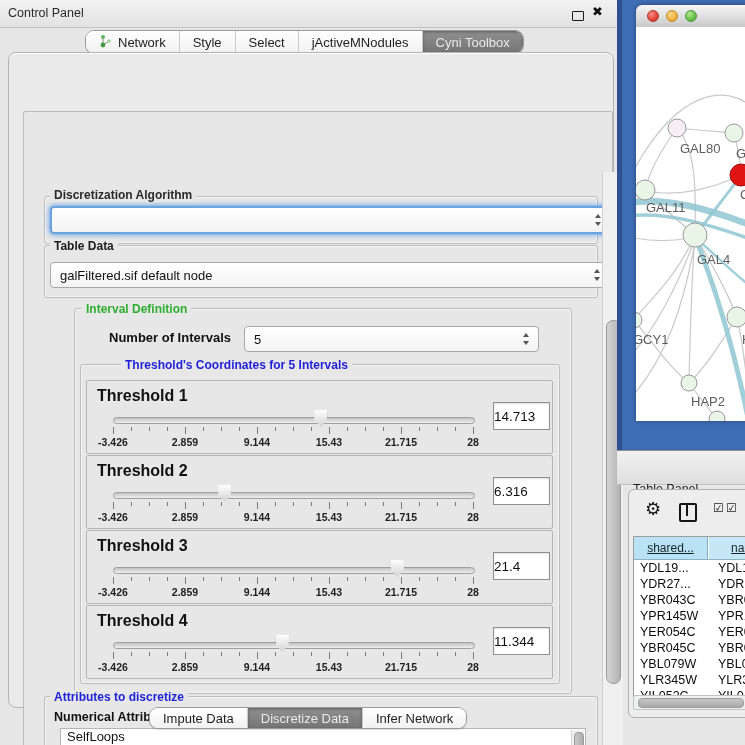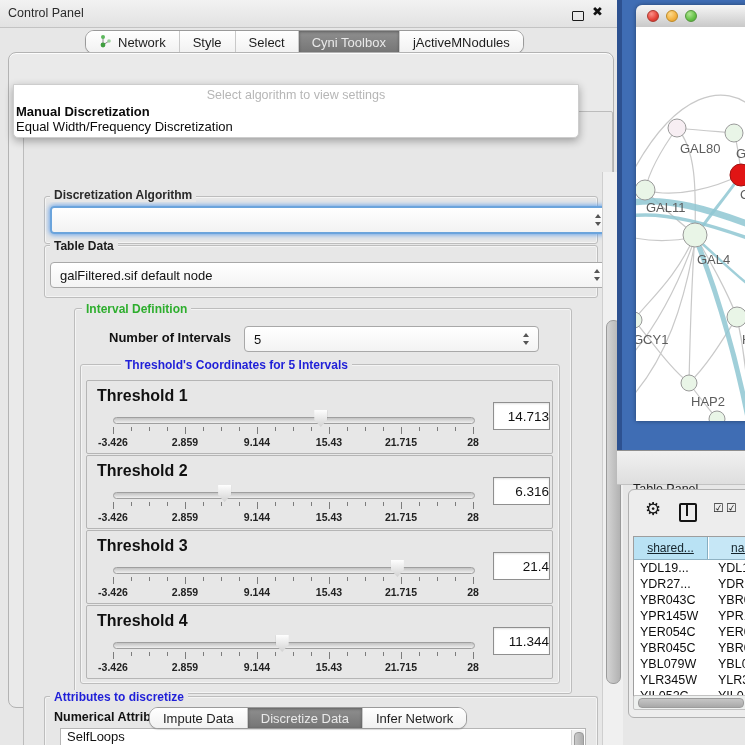--- a/index.html
+++ b/index.html
@@ -38,21 +38,21 @@
   
   .threshold-panel{position:absolute;left:62px;width:465px;height:72px;border:1px solid #b5b5b5;border-radius:2px;background:#e7e7e7;}
   .th-label{position:absolute;left:10px;top:6px;font-size:16px;font-weight:bold;color:#111;}
   .slider{position:absolute;left:26px;top:34px;width:360px;height:34px;}
   .track{position:absolute;left:0;top:2px;width:100%;height:5px;border:1px solid #9f9f9f;border-radius:4px;background:linear-gradient(#c2c2c2,#efefef);}
   .thumb{position:absolute;top:-5px;width:13px;height:17px;background:linear-gradient(#fefefe,#d2d2d2);clip-path:polygon(0 0,100% 0,100% 58%,50% 100%,0 58%);filter:drop-shadow(0 0 1px #777);}
   .tick{position:absolute;top:12px;width:1px;background:#7c7c7c;}
   .tick.minor{height:4px;}
   .tick.major{height:7px;}
   .tick-label{position:absolute;top:21px;transform:translateX(-50%);font-size:10.5px;font-weight:bold;color:#222;white-space:nowrap;}
-  .th-value{position:absolute;left:406px;top:21px;width:57px;height:28px;background:#fff;border:1px solid #8f8f8f;box-shadow:inset 0 1px 2px rgba(0,0,0,.12);font-size:13.5px;color:#111;text-align:right;line-height:28px;box-sizing:border-box;}
+  .th-value{position:absolute;left:406px;top:21px;width:57px;height:28px;background:#fff;border:1px solid #8f8f8f;box-shadow:inset 0 1px 2px rgba(0,0,0,.12);font-size:13.5px;color:#111;text-align:left;line-height:28px;padding-right:6px;box-sizing:border-box;}
   
   #attr-list{left:36px;top:616px;width:524px;height:47px;background:#fff;border:1px solid #b5b5b5;overflow:hidden;}
   .list-item{height:16px;line-height:16px;padding-left:6px;font-size:13px;color:#111;white-space:nowrap;}
   #attr-scrollbar{position:absolute;right:1px;top:1px;width:12px;height:45px;background:#f1f1f1;border-left:1px solid #d5d5d5;}
   #attr-thumb{position:absolute;left:1.5px;top:2px;width:8px;height:24px;border-radius:4px;background:linear-gradient(90deg,#c9c9c9,#aeaeae);border:1px solid #9a9a9a;}
   
   #v-scrollbar{left:578px;top:60px;width:20px;height:604px;background:#f0f0f0;border-left:1px solid #cfcfcf;}
   #v-thumb{position:absolute;left:3px;top:148px;width:13px;height:362px;border-radius:7px;background:linear-gradient(90deg,#d4d4d4,#b2b2b2);border:1px solid #9b9b9b;}
   
   #algo-popup{left:13px;top:84px;width:564px;height:52px;background:#fff;border:1px solid #cdcdcd;border-radius:0 0 5px 5px;box-shadow:0 3px 9px rgba(0,0,0,.32);z-index:60;}
@@ -111,25 +111,25 @@
             <circle cx="10" cy="7" r="1.8" fill="#9bd09b"></circle>
           </svg></span>
         <span>Network</span>
       </span>
       <span class="seg">
         <span>Style</span>
       </span>
       <span class="seg">
         <span>Select</span>
       </span>
+      <span class="seg">
+        <span>jActiveMNodules</span>
+      </span>
       <span class="seg selected">
         <span>Cyni Toolbox</span>
-      </span>
-      <span class="seg">
-        <span>jActiveMNodules</span>
       </span>
     </div>
 
   <div class="abs" id="outer-panel">
     <div class="abs" id="inner-panel">
 
       <span class="abs group-label" id="disc-label">Discretization Algorithm</span>
       <div class="abs group" style="left:20px;top:84px;width:552px;height:46px;"></div>
       <div class="combo" id="combo-algorithm" style="left:26px;top:94px;width:558px;height:24px;">
         <span class="arrows">
@@ -329,27 +329,20 @@
         <span>Impute Data</span>
       </span>
       <span class="seg selected">
         <span>Discretize Data</span>
       </span>
       <span class="seg">
         <span>Infer Network</span>
       </span>
     </div>
 
-  <div class="abs" id="algo-popup">
-    <div id="popup-prompt">Select algorithm to view settings</div>
-    <div id="popup-items">
-        <div class="popup-item b" style="top: 19px;">Manual Discretization</div>
-        <div class="popup-item" style="top: 34px;">Equal Width/Frequency Discretization</div>
-      </div>
-  </div>
 </div>
 
 <div class="abs" id="blue-frame">
   <div id="mac-window">
     <div id="mac-titlebar">
       <span class="light" id="light-red"></span>
       <span class="light" id="light-yellow"></span>
       <span class="light" id="light-green"></span>
     </div>
     <div id="net-canvas">

